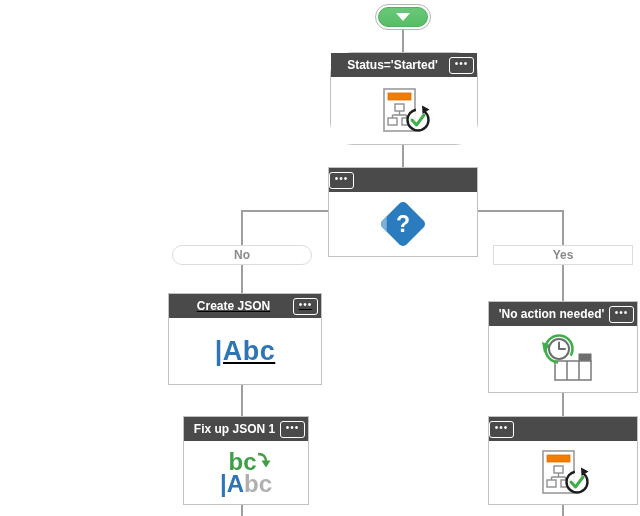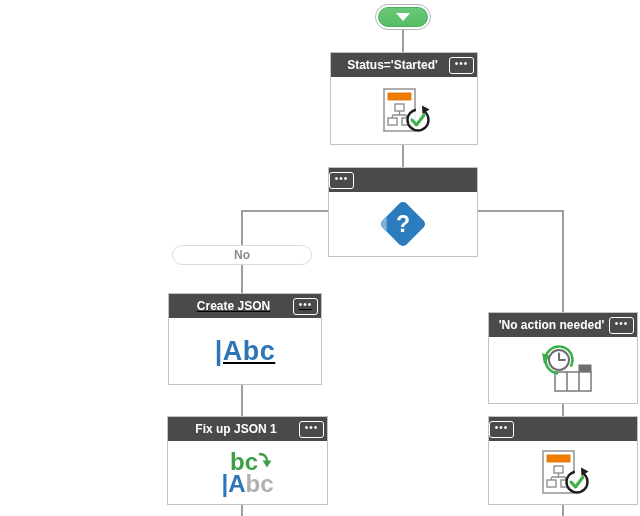--- a/index.html
+++ b/index.html
@@ -84,21 +84,21 @@
   <div class="line hline" style="left:478px;top:210px;width:86px;"></div>
   <div class="line vline" style="left:241px;top:210px;height:306px;"></div>
   <div class="line vline" style="left:562px;top:210px;height:306px;"></div>
 
   <div class="start-outer">
     <div class="start-pill">
       <div class="start-tri"></div>
     </div>
   </div>
 
-  <div class="node" style="left:330px;top:52px;width:148px;height:93px;">
+  <div class="node" style="left:330px;top:52px;width:148px;height:93px;border-radius:23px;">
     <div class="hdr">
       <div class="hdr-label">Status='Started'</div>
       <div class="menu-btn">•••</div>
     </div>
     <div class="body">
       <svg width="56" height="50" viewBox="0 0 56 50">
         <rect x="8" y="3" width="31" height="42" fill="#ffffff" stroke="#9a9a9a" stroke-width="1.6"></rect>
         <rect x="12" y="7" width="23" height="7" fill="#f07d00" stroke="#d96f00" stroke-width="0.8"></rect>
         <rect x="19" y="18" width="9" height="7" fill="#fff" stroke="#8f8f8f" stroke-width="1.4"></rect>
         <path d="M23.5 25 v4 M16.5 29 h14 M16.5 29 v3 M30.5 29 v3" stroke="#8f8f8f" stroke-width="1.4" fill="none"></path>
@@ -119,53 +119,54 @@
       <div class="diamond-wrap">
         <div class="diamond">
             <div class="diamond-fold"></div>
           </div>
         <div class="diamond-q">?</div>
       </div>
     </div>
   </div>
 
   <div class="branch-label" style="left:172px;top:245px;width:140px;height:20px;border-radius:10px;">No</div>
+  <div class="branch-label" style="left:493px;top:245px;width:140px;height:20px;">Yes</div>
 
   <div class="node" style="left:168px;top:293px;width:154px;height:92px;text-decoration:underline;">
     <div class="hdr">
       <div class="hdr-label">Create JSON</div>
       <div class="menu-btn">•••</div>
     </div>
     <div class="body">
       <div class="abc-icon">|Abc</div>
     </div>
   </div>
 
-  <div class="node" style="left:167px;top:416px;width:161px;height:89px;">
+  <div class="node" style="left:183px;top:416px;width:126px;height:89px;">
     <div class="hdr">
       <div class="hdr-label">Fix up JSON 1</div>
       <div class="menu-btn">•••</div>
     </div>
     <div class="body">
       <div class="replace-icon">
         <div class="replace-line1">
           <span class="grn">bc</span>
           <svg width="15" height="19" viewBox="0 0 15 19">
             <path d="M1 4 Q9 4 9 12" fill="none" stroke="#3f9f46" stroke-width="2.4"></path>
             <polygon points="4.5,10.5 9,17.5 13.5,10.5" fill="#3f9f46"></polygon>
           </svg>
         </div>
         <div class="replace-line2">
           <span class="blu">|A</span><span class="gry">bc</span>
         </div>
       </div>
     </div>
   </div>
 
-  <div class="node" style="left:488px;top:312px;width:150px;height:92px;">
+  <div class="node" style="left:488px;top:301px;width:150px;height:92px;">
     <div class="hdr">
       <div class="hdr-label">'No action needed'</div>
       <div class="menu-btn">•••</div>
     </div>
     <div class="body">
       <svg width="62" height="52" viewBox="0 0 62 52">
         <rect x="47" y="21" width="12" height="7" fill="#6e6e6e" stroke="#6e6e6e"></rect>
         <rect x="23" y="28" width="36" height="19" fill="#ffffff" stroke="#7a7a7a" stroke-width="1.5"></rect>
         <path d="M35 28 v19 M47 28 v19" stroke="#7a7a7a" stroke-width="1.5"></path>
         <circle cx="27" cy="16" r="13.5" fill="none" stroke="#3cb14a" stroke-width="2.6" stroke-dasharray="70 15" stroke-dashoffset="-22"></circle>

